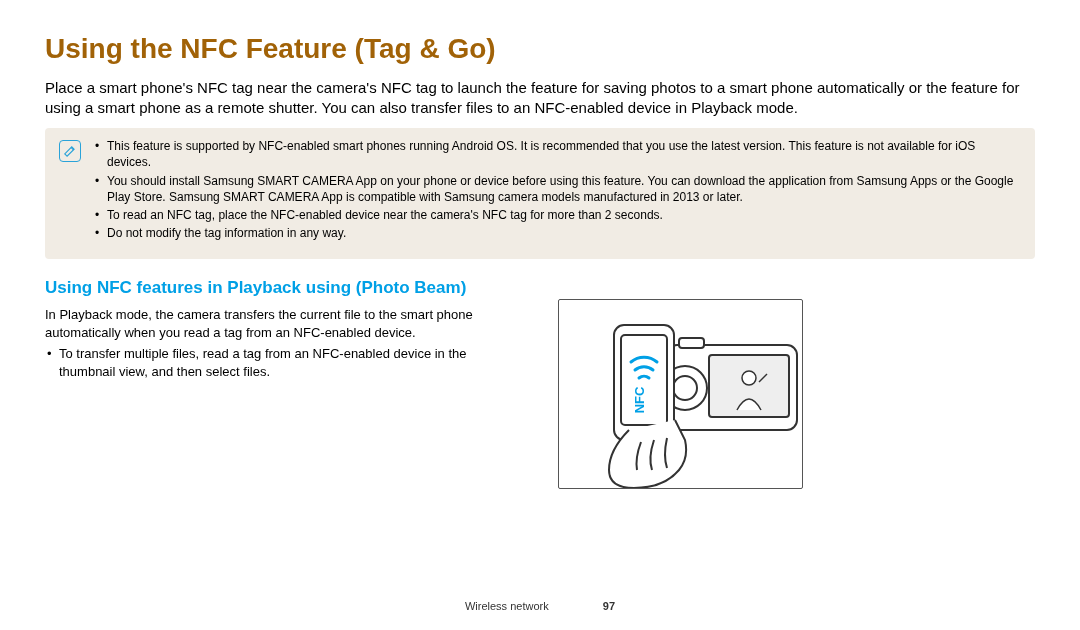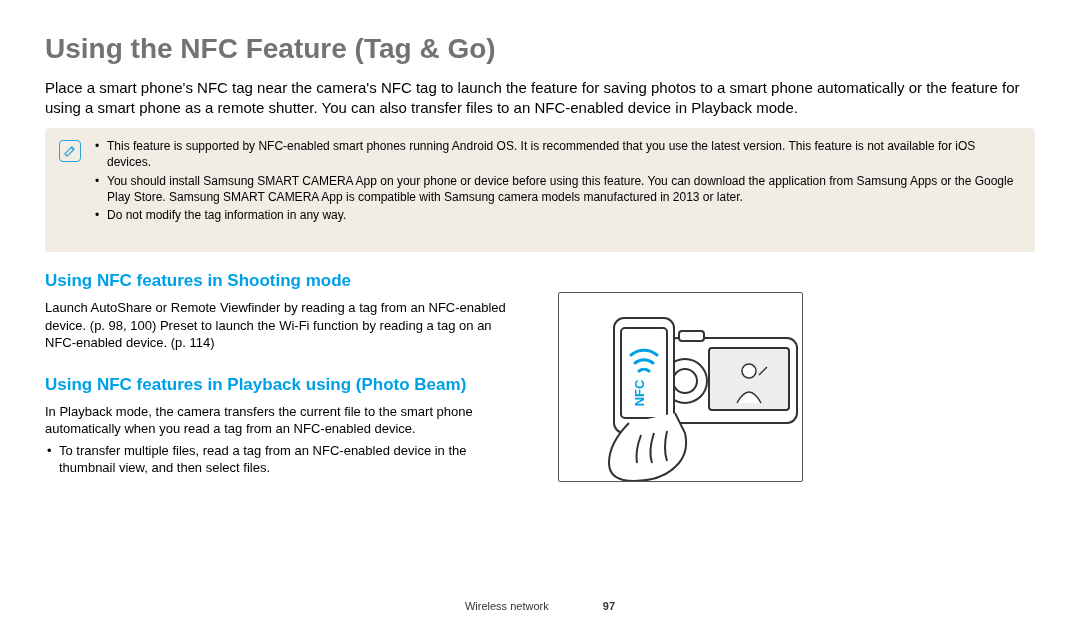--- a/index.html
+++ b/index.html
@@ -8,33 +8,33 @@
     width: 1080px;
     height: 630px;
     background: #fff;
     color: #000;
     padding: 30px 45px 20px 45px;
     position: relative;
     font-size: 13px;
     line-height: 1.35;
   }
   .title {
-    color: #737373;
+    color: #a16207;
     font-size: 28px;
     font-weight: 700;
     margin-bottom: 10px;
   }
   .intro {
     font-size: 15px;
     margin-bottom: 10px;
   }
   .note-box {
     background: #f1ece4;
     border-radius: 4px;
-    padding: 10px 14px 27px 14px;
+    padding: 10px 14px 16px 14px;
     display: flex;
     gap: 14px;
     margin-bottom: 18px;
   }
   .note-icon {
     flex: 0 0 auto;
     margin-top: 2px;
   }
   .note-icon .sq {
     width: 22px;
@@ -125,31 +125,28 @@
     <div class="sq">
       <svg width="14" height="14" viewBox="0 0 24 24" fill="none" stroke="#2aa3d9" stroke-width="2">
         <path d="M3 17l4 4 12-12-4-4L3 17z"></path>
           <path d="M14 6l4 4"></path>
       </svg>
     </div>
   </div>
   <ul class="note-list">
     <li>This feature is supported by NFC-enabled smart phones running Android OS. It is recommended that you use the latest version. This feature is not available for iOS devices.</li>
     <li>You should install Samsung SMART CAMERA App on your phone or device before using this feature. You can download the application from Samsung Apps or the Google Play Store. Samsung SMART CAMERA App is compatible with Samsung camera models manufactured in 2013 or later.</li>
+    <li>To read an NFC tag, place the NFC-enabled device near the camera's NFC tag for more than 2 seconds.</li>
     <li>Do not modify the tag information in any way.</li>
   </ul>
 </div>
 
 <div class="columns">
   <div class="col">
 
-    <div class="section-block">
-      <h2 class="section-h">Using NFC features in Shooting mode</h2>
-      <p class="body-p">Launch AutoShare or Remote Viewfinder by reading a tag from an NFC-enabled device. (p. 98, 100) Preset to launch the Wi-Fi function by reading a tag on an NFC-enabled device. (p. 114)</p>
-    </div>
 
     <div class="section-block">
       <h2 class="section-h">Using NFC features in Playback using (Photo Beam)</h2>
       <p class="body-p">In Playback mode, the camera transfers the current file to the smart phone automatically when you read a tag from an NFC-enabled device.</p>
       <ul class="bullets">
         <li>To transfer multiple files, read a tag from an NFC-enabled device in the thumbnail view, and then select files.</li>
       </ul>
     </div>
 
   </div>

